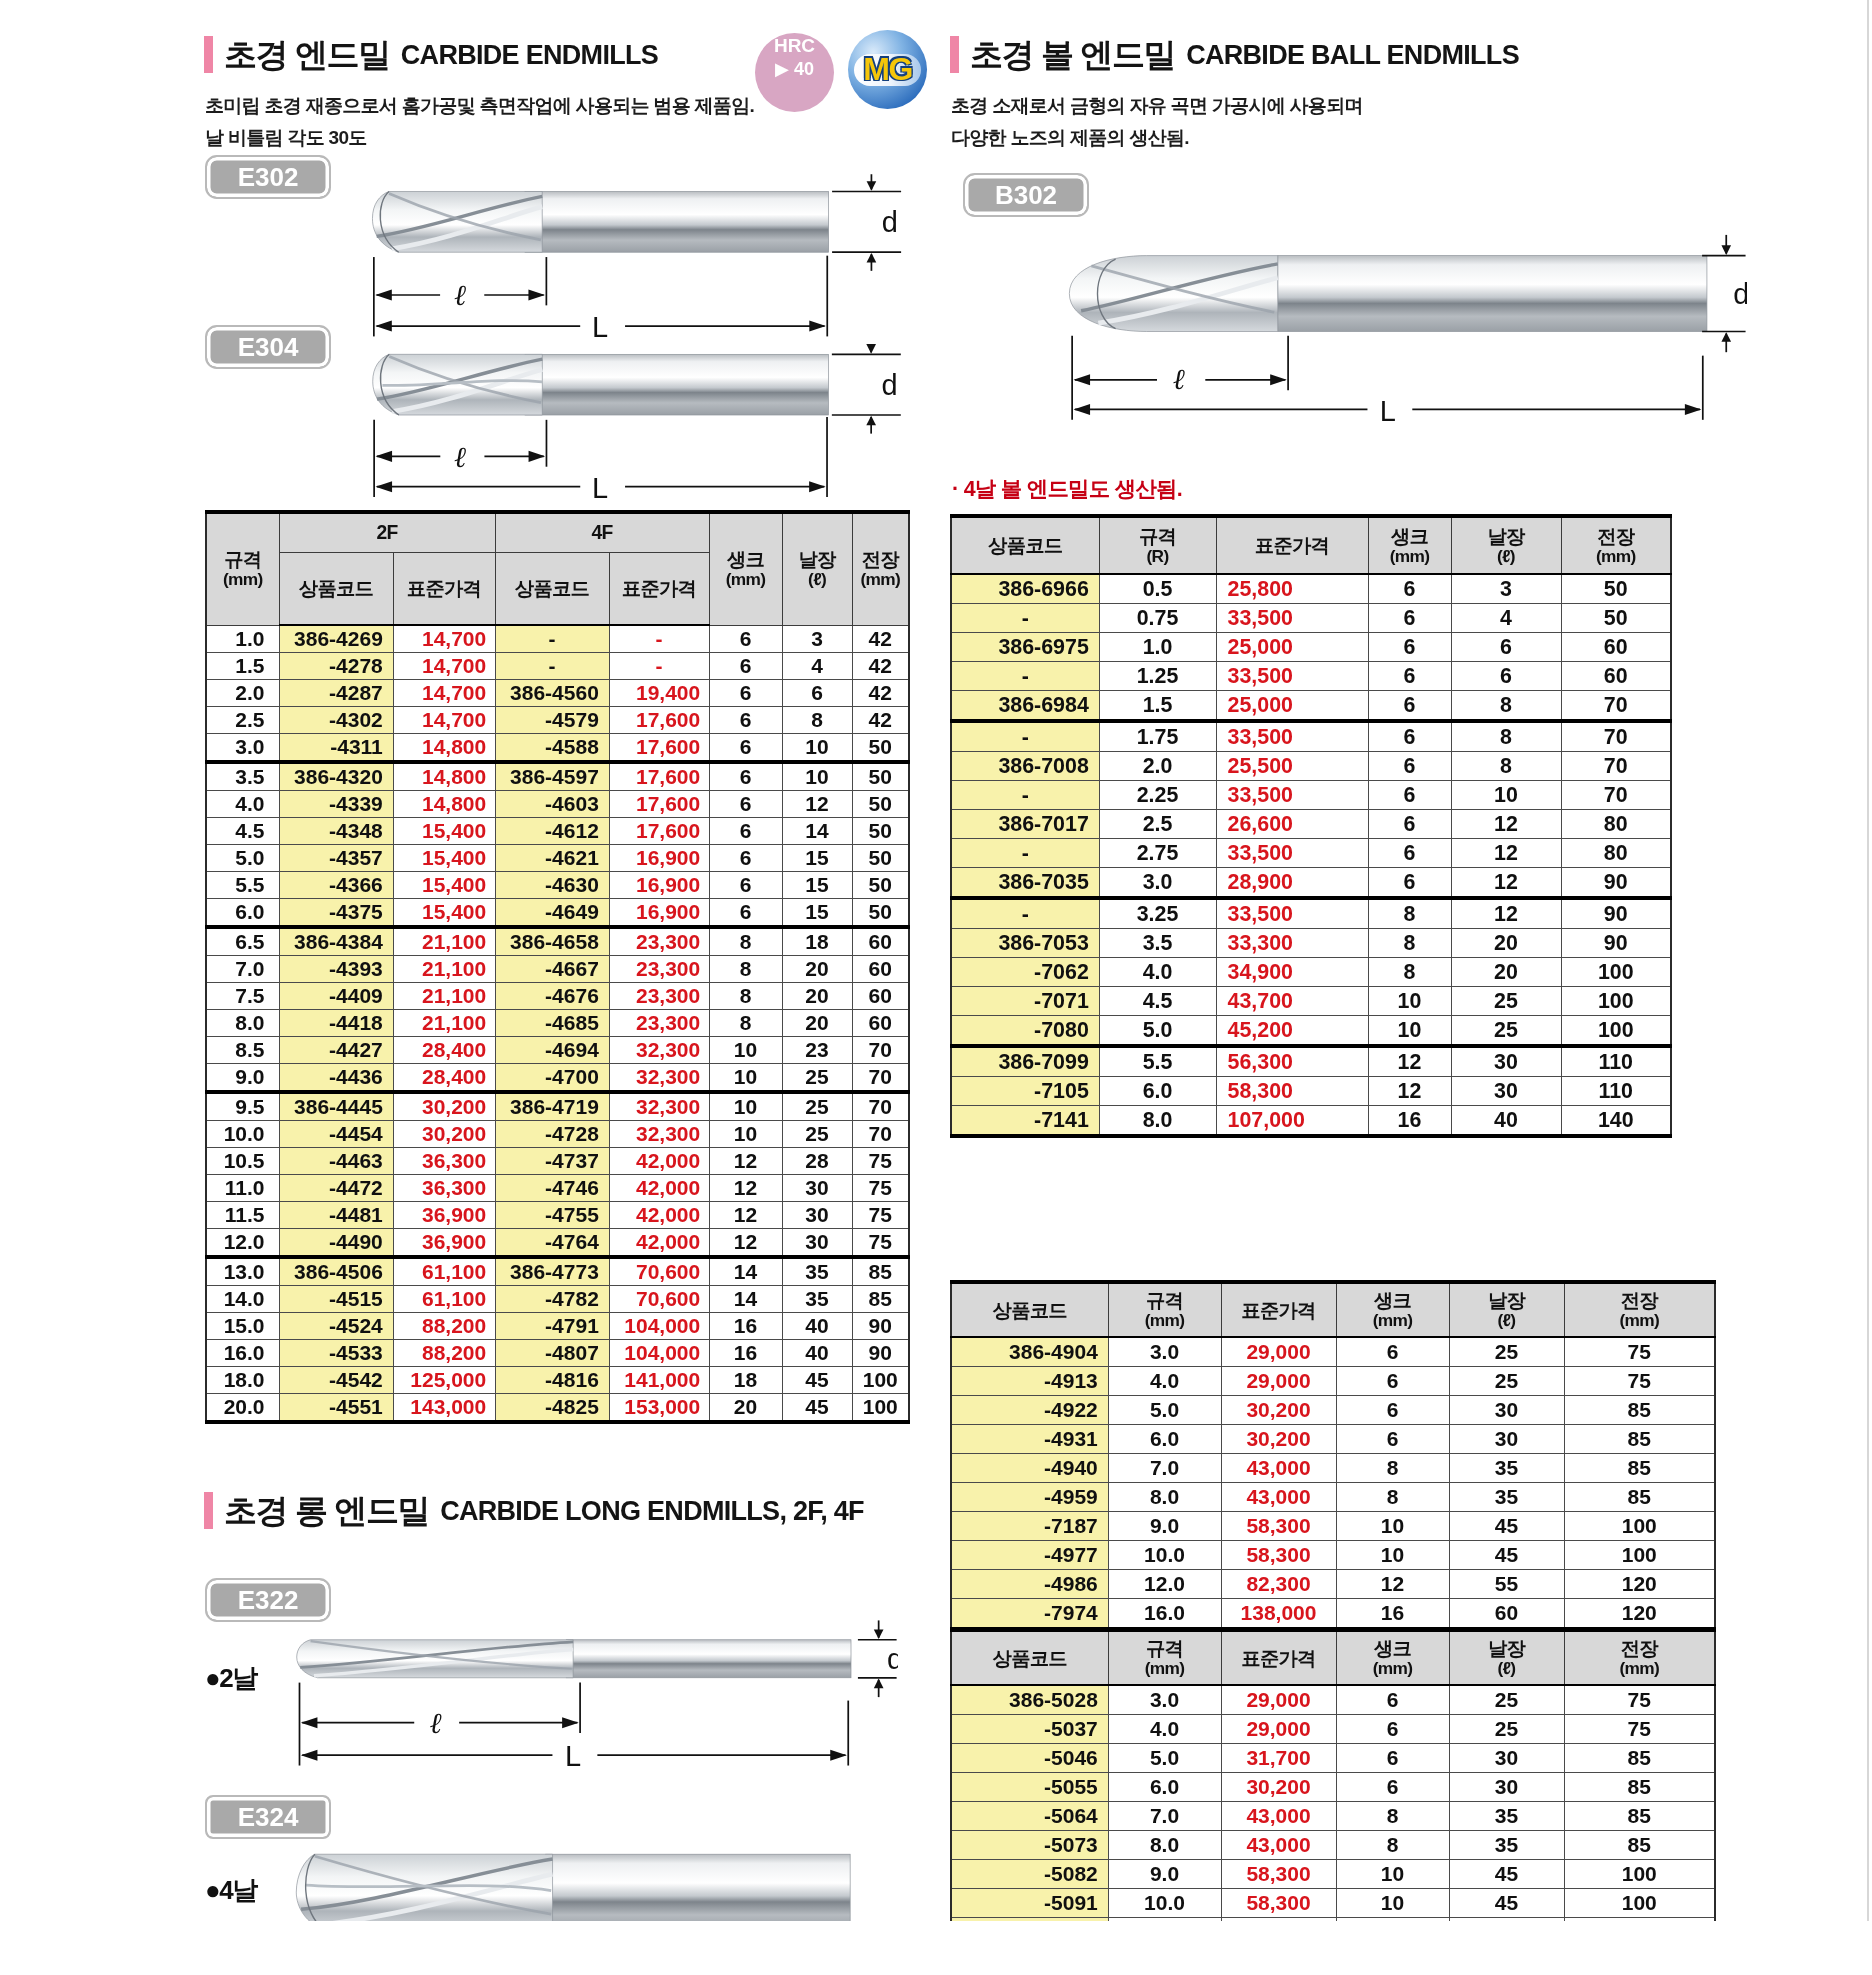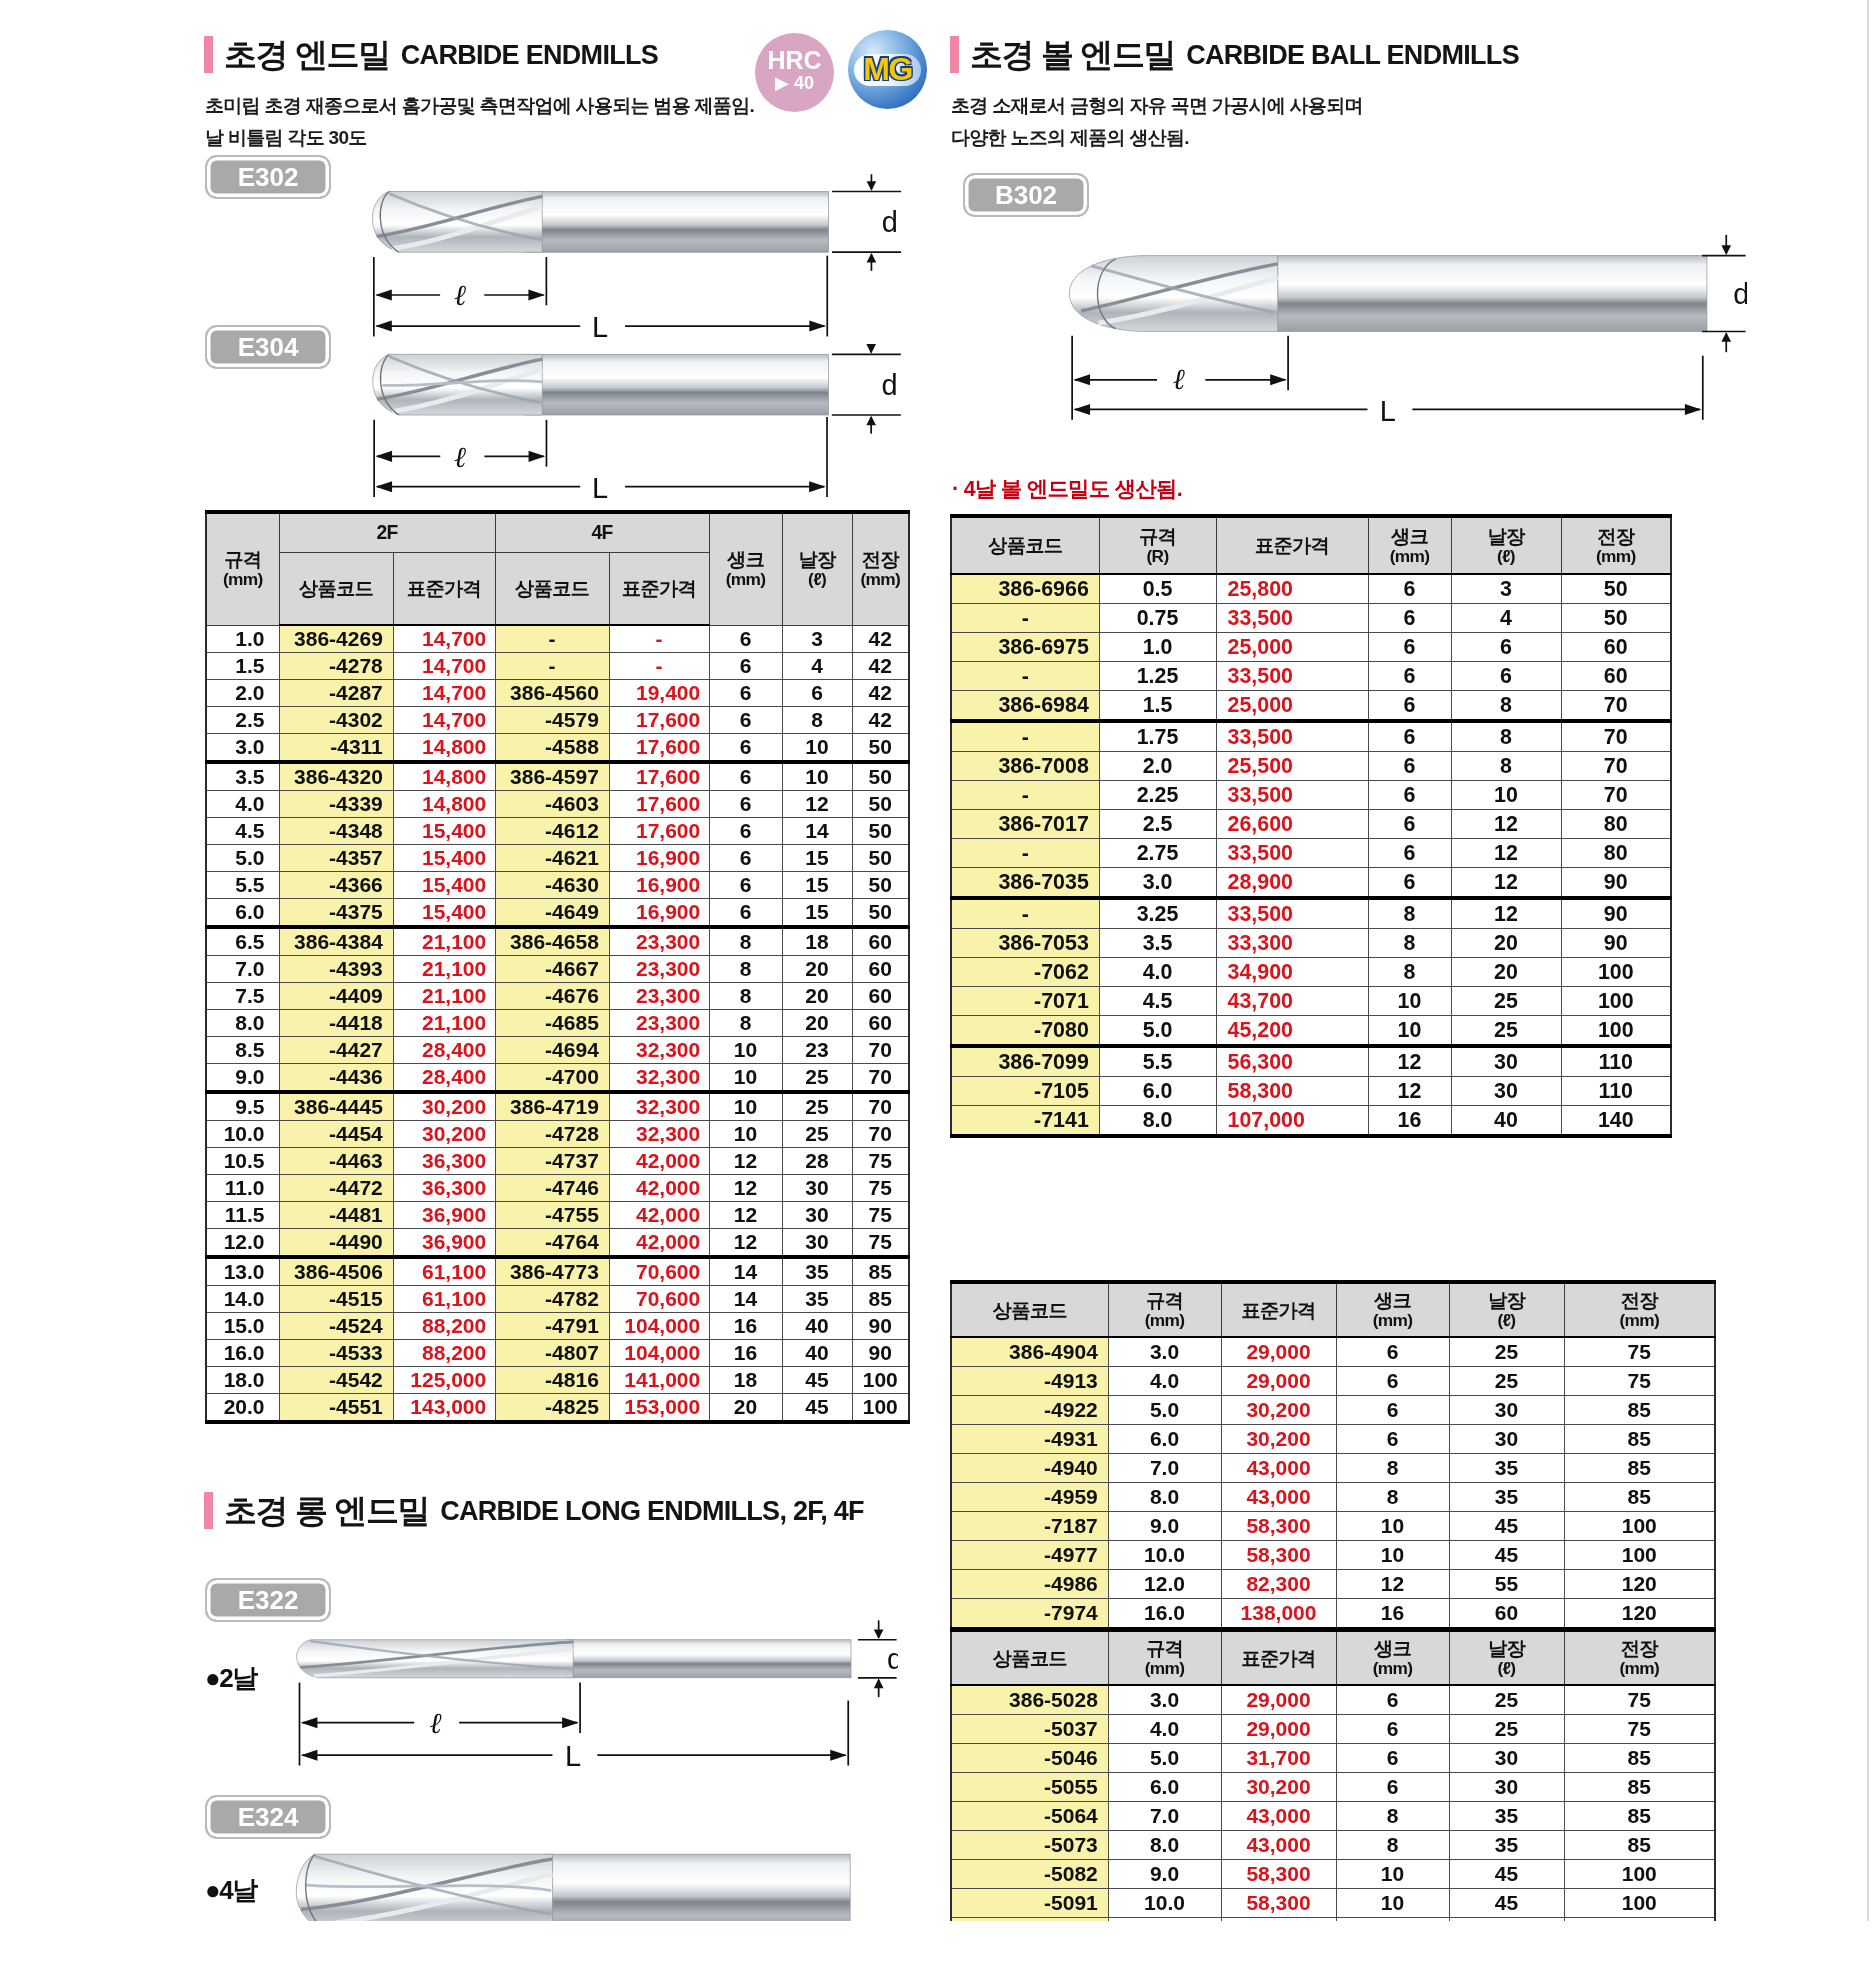--- a/index.html
+++ b/index.html
@@ -15,21 +15,21 @@
   .desc{position:absolute;font-size:19px;font-weight:600;letter-spacing:-0.7px;color:#1c1c1c;line-height:23.5px;white-space:nowrap;}
 
   
   .model-badge{position:absolute;width:122px;height:40px;background:#a9a9a9;border:2.1px solid #b9b9b9;
     border-radius:11.7px;box-shadow:inset 0 0 0 3.5px #ffffff,inset 0 0 0 138px #a9a9a9;
     display:flex;align-items:center;justify-content:center;color:#fff;font-size:26px;font-weight:800;letter-spacing:0px;}
 
   
   .round-badge{position:absolute;width:79px;height:79px;border-radius:50%;text-align:center;}
   .hrc{background:#d8a6c3;color:#fff;font-weight:800;}
-  .hrc .t{font-size:25px;line-height:26px;margin-top:14px;}
+  .hrc .t{font-size:19px;line-height:26px;}
   .hrc .b{font-size:18px;line-height:21px;}
   .mg{background:radial-gradient(circle at 32% 28%, #d9eafa 0%, #7fb2e3 38%, #2f6fbe 78%, #1b4f9e 100%);}
   .mg .pill{position:absolute;left:7%;top:30%;width:86%;height:41%;border-radius:690px;
     background:linear-gradient(90deg,#ffffff 0%,#eef4fb 55%,#a7c8ec 100%);}
   .mg .txt{position:absolute;width:100%;top:50%;transform:translateY(-52%);font-size:32px;font-weight:800;
     letter-spacing:-1.4px;color:#f5c60a;
     text-shadow:-1.4px -1.4px 0 #14407e,1.4px -1.4px 0 #14407e,-1.4px 1.4px 0 #14407e,1.4px 1.4px 0 #14407e;}
 
   .flute-label{position:absolute;font-size:26px;font-weight:800;letter-spacing:-1.4px;color:#111;}
   .note-red{position:absolute;font-size:21.4px;font-weight:700;letter-spacing:-0.7px;color:#c60014;}
@@ -520,21 +520,21 @@
       <polygon points="438,150 414,142 414,158" fill="#111"></polygon>
     <text class="dimtext ell" x="222" y="165">ℓ</text>
     <line class="dim" x1="828" y1="118" x2="828" y2="212"></line>
     <line class="dim" x1="38" y1="197" x2="400" y2="197"></line>
       <line class="dim" x1="465" y1="197" x2="824" y2="197"></line>
     <polygon points="36,197 60,189 60,205" fill="#111"></polygon>
       <polygon points="826,197 802,189 802,205" fill="#111"></polygon>
     <text class="dimtext" x="418" y="213">L</text>
   </svg>
 
-  <div class="model-badge" style="left:205px;top:1795px;">E324</div>
+  <div class="model-badge" style="left:205px;top:1795px;border-radius:8px;">E324</div>
   <div class="flute-label" style="left:205px;top:1873px;">●4날</div>
 
   <svg class="tool" style="left:276px;top:1837px;" width="622" height="124" viewBox="0 0 900 180">
     <rect x="390" y="25" width="442" height="110" fill="url(#met)" stroke="#8d939a" stroke-width="1"></rect>
     <path d="M55,25 L400,25 L400,135 L70,135 C42,126 28,102 28,80 C28,55 40,32 55,25 Z" fill="url(#metf)" stroke="#8d939a" stroke-width="1"></path>
     <path d="M35,105 C150,95 290,50 400,32" stroke="#868e96" stroke-width="5" fill="none"></path>
     <path d="M60,128 C200,112 320,72 400,54" stroke="#e8ebee" stroke-width="7" fill="none"></path>
     <path d="M55,28 C170,62 300,95 398,112" stroke="#9ba3ab" stroke-width="4" fill="none" opacity="0.8"></path>
     <path d="M42,70 C160,78 300,62 398,78" stroke="#b7bec5" stroke-width="4" fill="none"></path>
     <path d="M55,25 C36,45 34,112 70,135" stroke="#6f767e" stroke-width="2" fill="none"></path>

